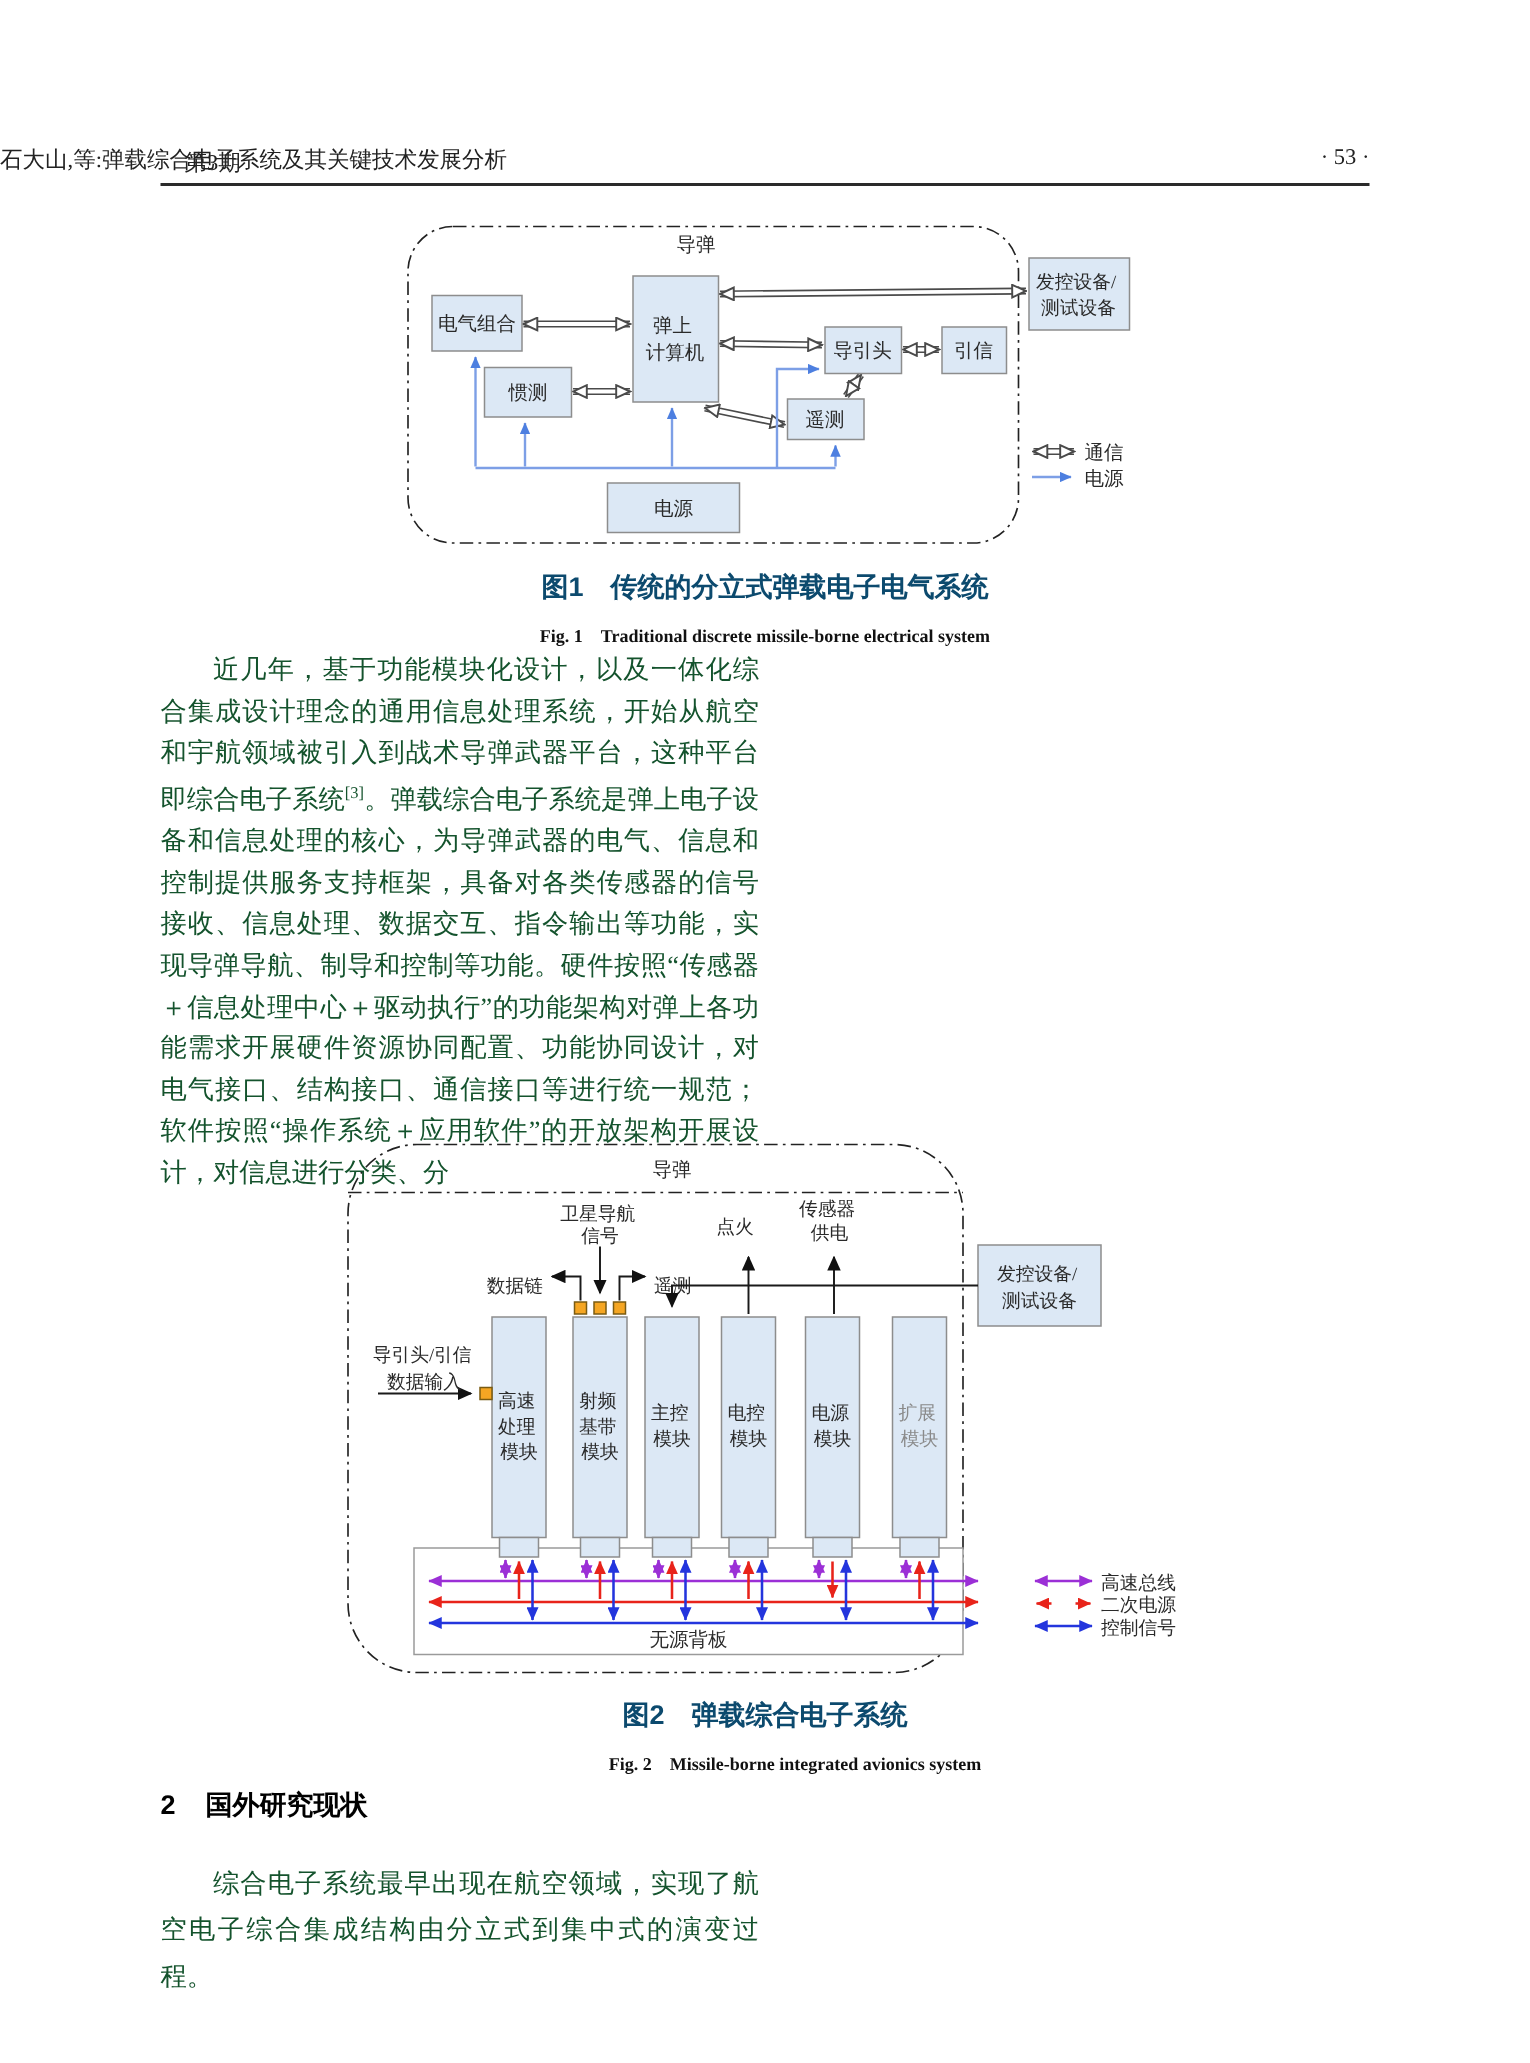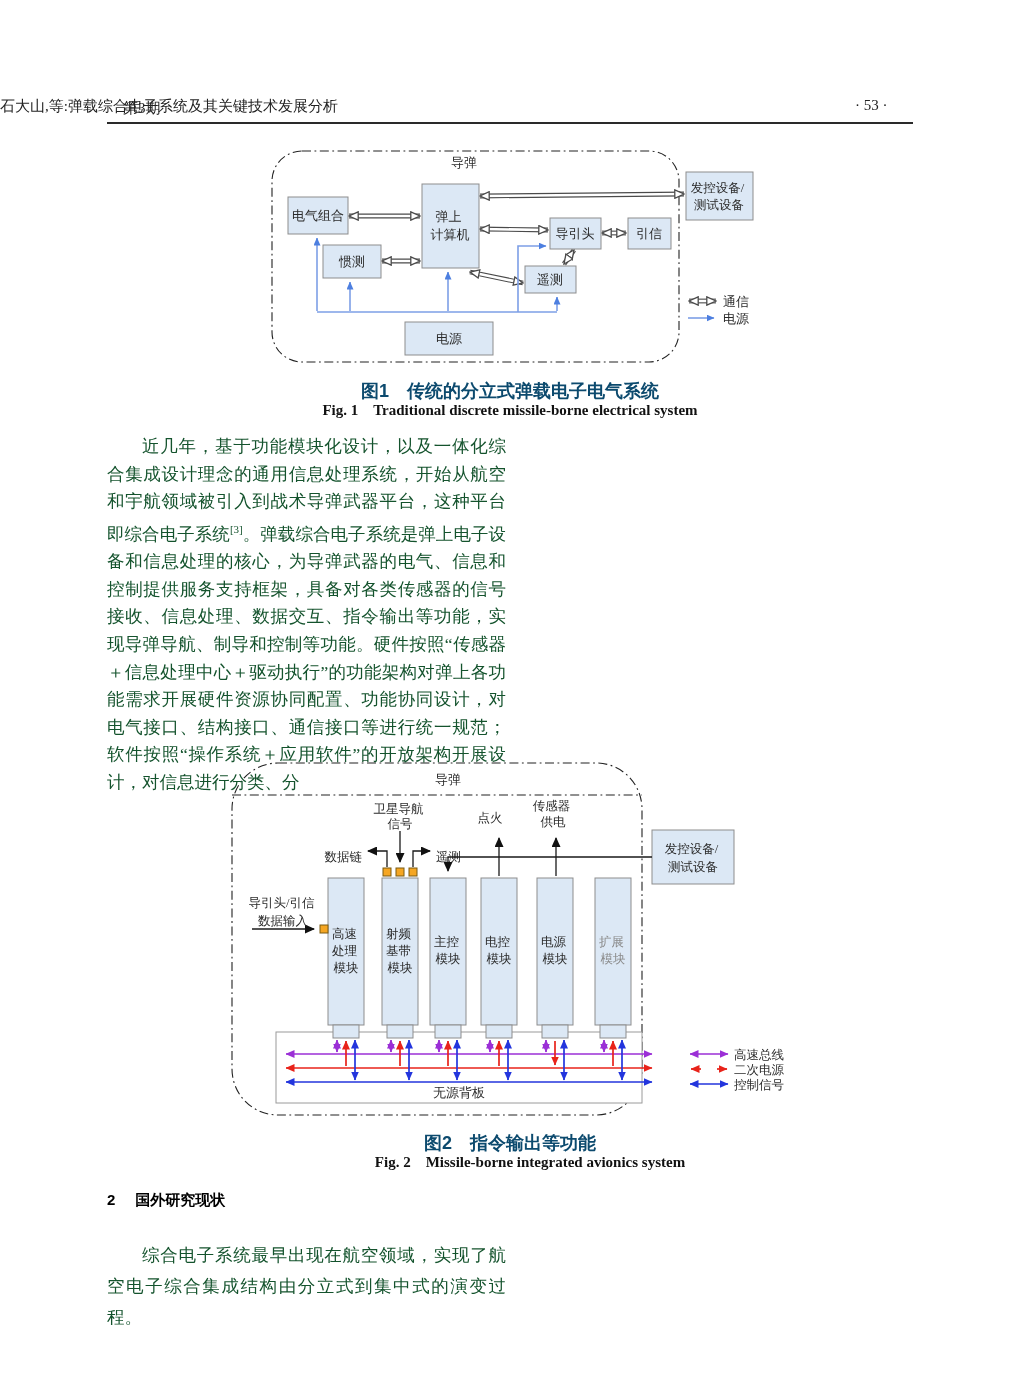--- a/index.html
+++ b/index.html
@@ -11,23 +11,23 @@
   .hdr-title{left:0;top:97px;width:1020px;text-align:left;}
   .hdr-rule{left:107px;top:122px;width:806px;height:2px;background:#2a2a2a;}
   
   .para{font-size:17.5px;line-height:27.6px;text-align:justify;color:#14532d;}
   .para p{margin:0;}
   .ind{text-indent:2em;}
   sup{font-size:11px;}
   
   .cap{left:0;width:1020px;text-align:center;}
   .cap-cn{font-family:Liberation Sans, sans-serif;font-weight:bold;font-size:18px;color:#0c4a6e;}
-  .cap-en{font-weight:bold;font-size:15px;color:#111;}
-  
-  .sec{font-family:"Liberation Sans","DejaVu Sans",sans-serif;font-weight:bold;font-size:15px;color:#000;text-align:center;}
+  .cap-en{font-weight:bold;font-size:12px;color:#111;margin-top:15px;}
+  
+  .sec{font-family:"Liberation Sans","DejaVu Sans",sans-serif;font-weight:bold;font-size:18px;color:#000;text-align:center;}
   .sec .t{margin-left:20px;}
   
   svg{position:absolute;left:0;top:0;}
   .node{fill:#dce8f5;stroke:#8d8d8d;stroke-width:1;}
   .plain{fill:#ffffff;stroke:#9a9a9a;stroke-width:1;}
   .outline{fill:none;stroke:#222;stroke-width:1.1;stroke-dasharray:9 3.5 1.8 3.5;}
   .shaft-o{stroke:#4a4a4a;stroke-width:4.8;fill:none;}
   .shaft-i{stroke:#ffffff;stroke-width:2.6;fill:none;}
   .pline{stroke:#7d9fe6;stroke-width:1.6;fill:none;}
   .bline{stroke:#1a1a1a;stroke-width:1.3;fill:none;}
@@ -39,21 +39,21 @@
   .f13{font-size:13px;} .f12{font-size:12.5px;}
   .dim{fill:#8a8a8a;}
 </style>
 </head>
 <body>
 
 <div id="page">
 
   <div class="abs hdr" style="left:123px;top:79px;margin-top:20px;">第3期</div>
   <div class="abs hdr hdr-title">石大山,等:弹载综合电子系统及其关键技术发展分析</div>
-  <div class="abs hdr" style="left:855px;top:97px;width:58px;">· 53 ·</div>
+  <div class="abs hdr" style="left:855px;top:97px;width:58px;text-align:right;">· 53 ·</div>
   <div class="abs hdr-rule"></div>
 
   <svg width="1020" height="1375" viewBox="0 0 1020 1375">
     <defs>
       <marker id="mComm" markerUnits="userSpaceOnUse" markerWidth="11" markerHeight="10" viewBox="0 0 11 10" refX="10" refY="5" orient="auto-start-reverse">
         <path d="M0.8,0.8 L10,5 L0.8,9.2 Z" fill="#ffffff" stroke="#4a4a4a" stroke-width="1.3"></path>
       </marker>
       <marker id="mPow" markerUnits="userSpaceOnUse" markerWidth="8" markerHeight="7" viewBox="0 0 8 7" refX="7.5" refY="3.5" orient="auto-start-reverse">
         <path d="M0,0 L8,3.5 L0,7 Z" fill="#4d7fe0"></path>
       </marker>
@@ -275,21 +275,21 @@
   <div class="abs cap cap-cn" style="top:379px;">图1　传统的分立式弹载电子电气系统</div>
   <div class="abs cap cap-en" style="top:401px;">Fig. 1　Traditional discrete missile-borne electrical system</div>
 
   <div class="abs para" style="left:107px;top:433px;width:399px;">
     <p class="ind"><span>近几年，基于功能模块化设计，以及一体化综合集成设计理念的通用信息处理系统，开始从航空和宇航领域被引入到战术导弹武器平台，这种平台即综合电子系统</span><sup>[3]</sup><span>。弹载综合电子系统是弹上电子设备和信息处理的核心，为导弹武器的电气、信息和控制提供服务支持框架，具备对各类传感器的信号接收、信息处理、数据交互、指令输出等功能，实现导弹导航、制导和控制等功能。硬件按照“传感器＋信息处理中心＋驱动执行”的功能架构对弹上各功能需求开展硬件资源协同配置、功能协同设计，对电气接口、结构接口、通信接口等进行统一规范；软件按照“操作系统＋应用软件”的开放架构开展设计，对信息进行分类、分</span></p>
   </div>
 
   <div class="abs para" style="left:518px;top:433px;width:399px;">
   </div>
 
-  <div class="abs cap cap-cn" style="top:1131px;">图2　指令输出等功能</div>
+  <div class="abs cap cap-cn" style="top:1131px;">图2　弹载综合电子系统</div>
   <div class="abs cap cap-en" style="top:1153px;padding-left:20px;">Fig. 2　Missile-borne integrated avionics system</div>
 
   <div class="abs sec" style="left:107px;top:1191px;">
     <span>2</span><span class="t">国外研究现状</span>
   </div>
 
   <div class="abs para" style="left:107px;top:1240px;width:399px;line-height:31px;">
     <p class="ind">综合电子系统最早出现在航空领域，实现了航空电子综合集成结构由分立式到集中式的演变过程。</p>
   </div>
 

